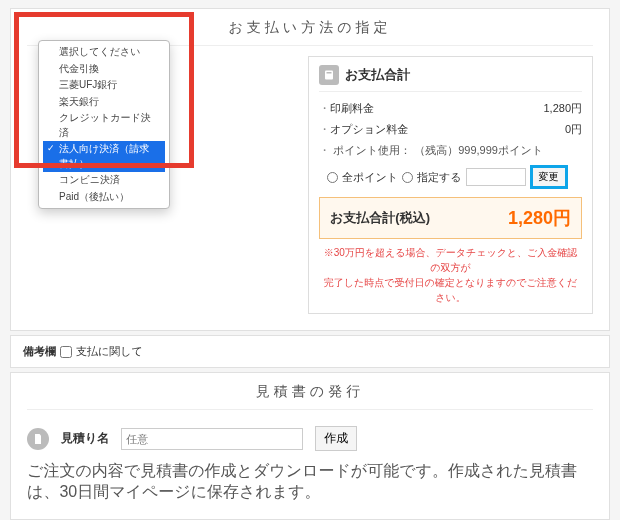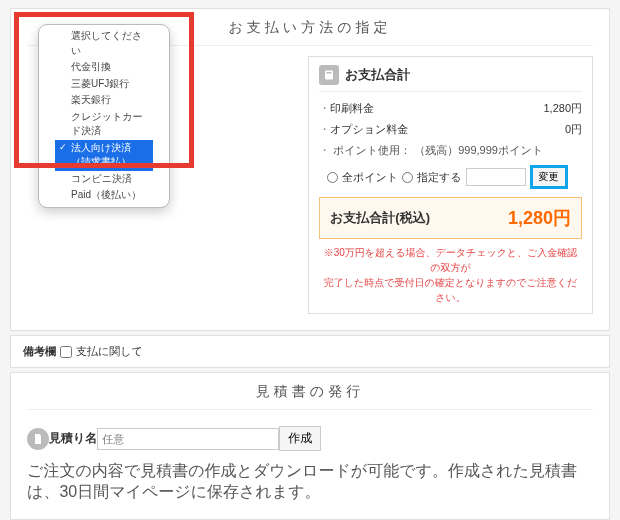--- a/index.html
+++ b/index.html
@@ -79,48 +79,48 @@
     color: #e64545; font-size: 10px; text-align: center; line-height: 1.5;
     margin-top: 6px;
   }
   .remarks-row {
     display: flex; align-items: center; gap: 4px;
     padding: 8px 12px; font-size: 11px;
   }
   .remarks-label { font-weight: bold; }
   .chk { width: 12px; height: 12px; }
   .quote-body { padding: 6px 16px 16px 16px; }
-  .quote-row { display: flex; align-items: center; gap: 0; }
+  .quote-row { display: flex; align-items: center; gap: 12px; }
   .doc-icon {
     width: 22px; height: 22px; background: #bbb; border-radius: 50%;
     display: inline-flex; align-items: center; justify-content: center;
   }
   .doc-icon svg { width: 12px; height: 12px; fill: #fff; }
   .quote-label { font-weight: bold; font-size: 12px; }
   .quote-input {
     width: 182px; height: 22px; border: 1px solid #ccc; padding: 0 4px;
     font-size: 11px; background: #fff;
   }
   .make-btn {
     border: 1px solid #ccc; background: #f5f5f5; font-size: 12px;
     padding: 3px 8px; cursor: pointer;
   }
   .quote-note { font-size: 16px; color: #555; margin-top: 10px; }
 
   
   .dropdown {
     position: absolute;
-    top: 24px; left: 38px;
+    top: 40px; left: 38px;
     width: 132px;
     background: #fff;
     border: 1px solid #bbb;
-    border-radius: 9px;
+    border-radius: 4px;
     box-shadow: 0 4px 12px rgba(0,0,0,0.2);
     font-size: 10px;
-    padding: 3px 16px;
+    padding: 3px 4px;
     z-index: 20;
   }
   .dropdown .opt {
     padding: 1px 8px 1px 16px; cursor: pointer; color: #444;
     position: relative; line-height: 1.45;
   }
   .dropdown .opt.selected { background: #1a6fe8; color: #fff; }
   .dropdown .opt.selected::before {
     content: "✓"; position: absolute; left: 4px; font-size: 9px;
   }

